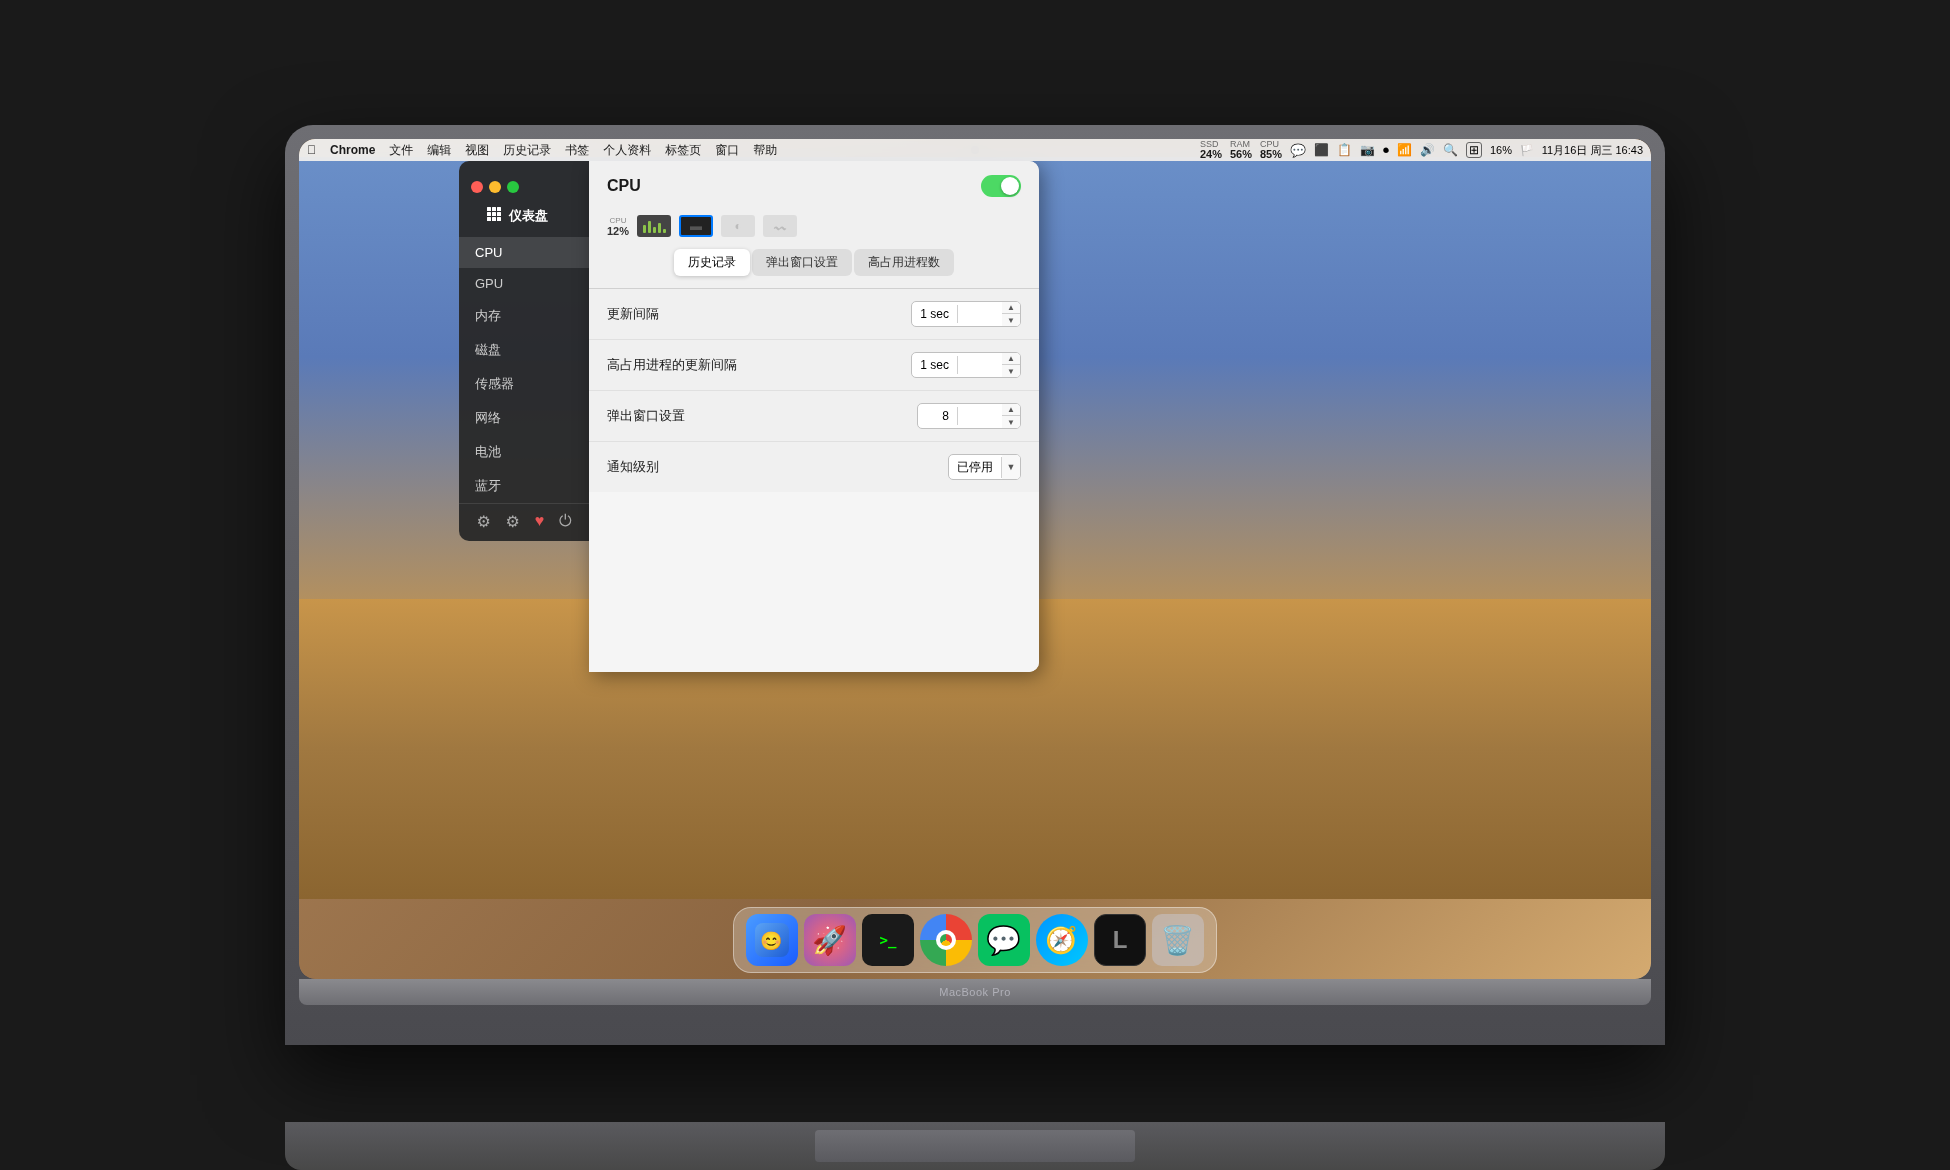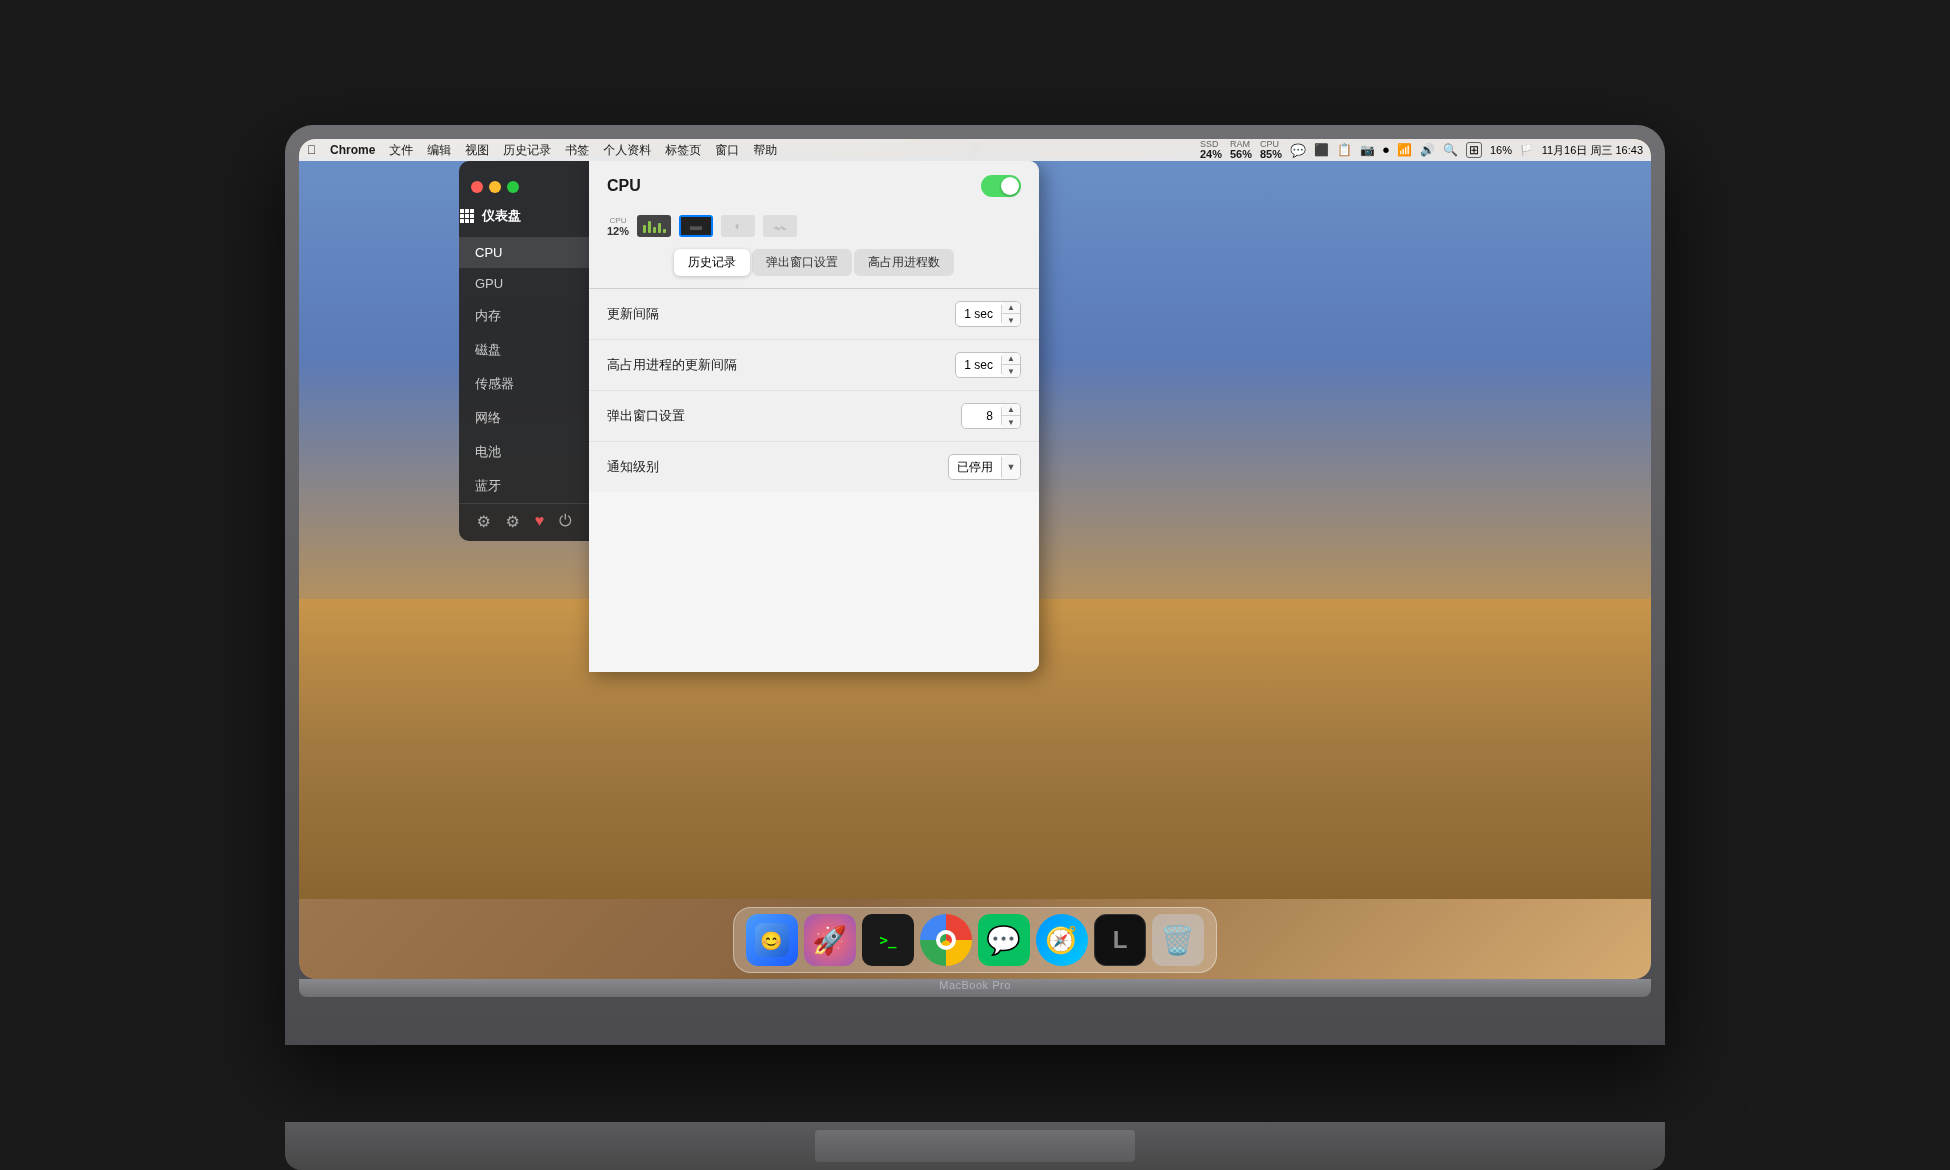--- a/index.html
+++ b/index.html
@@ -151,23 +151,22 @@
       background: rgba(40, 40, 40, 0.95);
       border-radius: 10px 0 0 10px;
       z-index: 50;
       display: flex;
       flex-direction: column;
       padding: 10px 0;
     }
 
     .sidebar-title {
       display: flex;
-      align-items: center;
       gap: 8px;
-      padding: 8px 1px;
+      padding: 8px 28px;
       color: #fff;
       font-size: 13px;
       font-weight: 600;
       margin-bottom: 4px;
     }
 
     .sidebar-grid-icon {
       width: 14px;
       height: 14px;
       display: grid;
@@ -400,24 +399,24 @@
     .dock-terminal { background: #2a2a2a; color: #00ff00; font-family: monospace; font-size: 14px; }
     .dock-chrome { background: linear-gradient(135deg, #ea4335, #fbbc05, #34a853, #4285f4); }
     .dock-wechat { background: #07c160; color: white; }
     .dock-safari { background: linear-gradient(135deg, #0096ff, #00c8ff); }
     .dock-istat { background: #1a1a2e; color: #7c3aed; }
     .dock-trash { background: rgba(180,180,200,0.6); }
 
     
     .macbook-bottom {
       background: linear-gradient(180deg, #8a8a8e 0%, #6e6e73 100%);
-      height: 18px;
+      height: 26px;
       border-radius: 0 0 8px 8px;
       display: flex;
-      align-items: flex-start;
+      align-items: center;
       justify-content: center;
       position: relative;
     }
 
     .macbook-label {
       color: #b0b0b8;
       font-size: 11px;
       font-weight: 500;
       letter-spacing: 0.5px;
     }
@@ -457,20 +456,21 @@
     .win-min { background: #febc2e; }
     .win-max { background: #28c840; }
 
     .stepper-container {
       display: flex;
       align-items: center;
       border: 1px solid #c0c0c0;
       border-radius: 5px;
       background: #fff;
       overflow: hidden;
+      gap: 44px;
     }
 
     .stepper-val {
       padding: 2px 8px;
       font-size: 12px;
       min-width: 40px;
       text-align: right;
       border-right: 1px solid #d0d0d0;
     }
 

